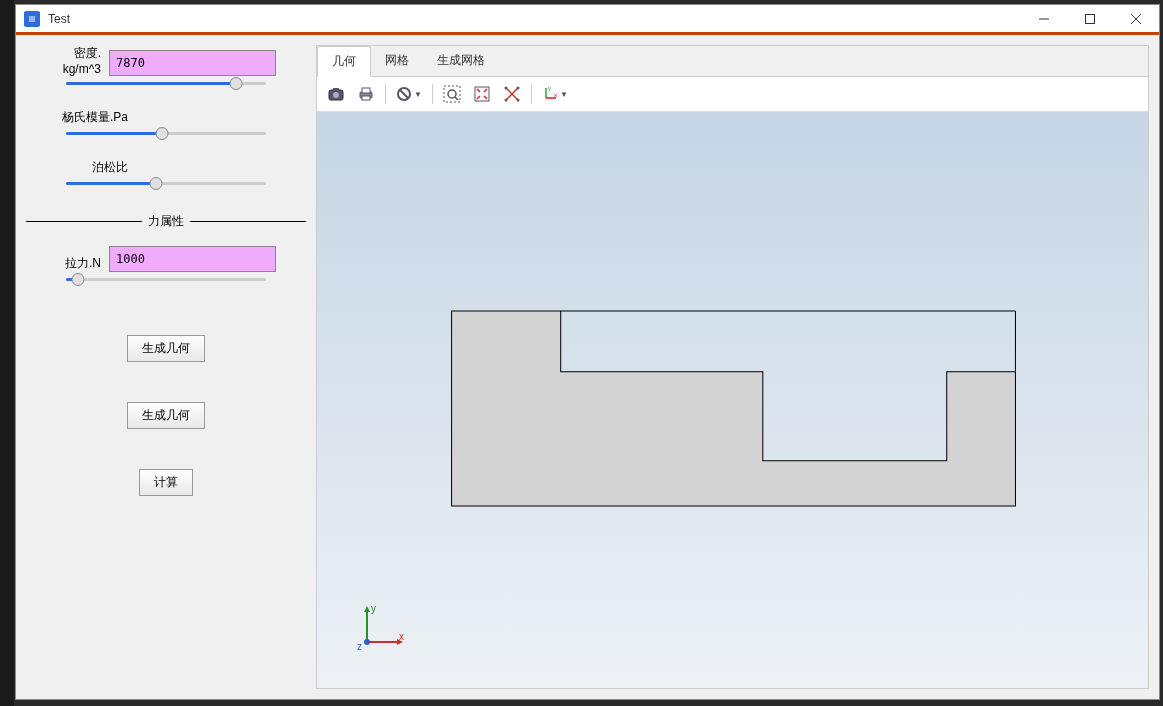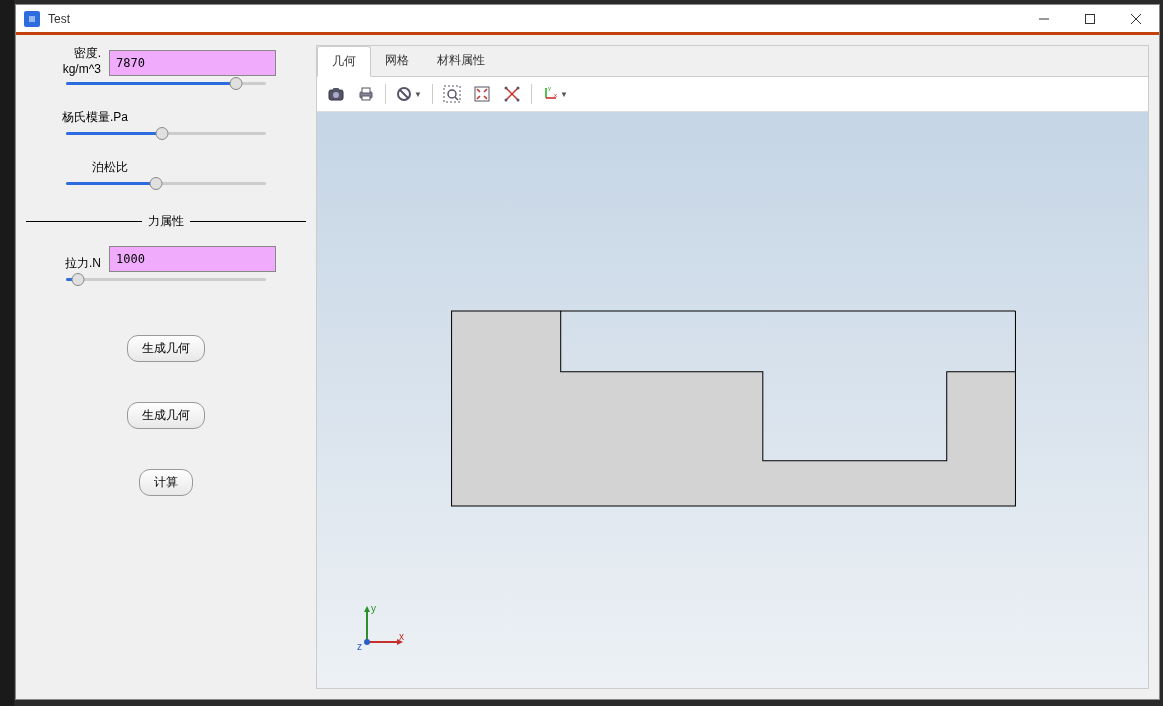--- a/index.html
+++ b/index.html
@@ -158,21 +158,21 @@
       align-items: center;
       gap: 40px;
       margin-top: 30px;
     }
     .action-btn {
       border: 1px solid #999;
       background: linear-gradient(#fefefe, #e8e8e8);
       padding: 4px 14px;
       font-size: 12px;
       font-family: inherit;
-      border-radius: 11px;
+      border-radius: 0;
       cursor: pointer;
     }
     .main {
       flex: 1;
       display: flex;
       flex-direction: column;
       background: #fff;
       border: 1px solid #ccc;
       overflow: hidden;
     }
@@ -333,21 +333,21 @@
         <button class="action-btn">生成几何</button>
         <button class="action-btn">生成几何</button>
         <button class="action-btn">计算</button>
       </div>
     </div>
 
     <div class="main">
       <div class="tabs">
         <div class="tab active">几何</div>
         <div class="tab">网格</div>
-        <div class="tab">材料属性</div>
+        <div class="tab">生成网格</div>
       </div>
       <div class="toolbar">
         <div class="tool-btn">
           <svg width="18" height="18" viewBox="0 0 18 18">
               <rect x="2" y="5" width="14" height="10" rx="2" fill="#556" stroke="#334"></rect>
               <rect x="6" y="3" width="6" height="3" rx="1" fill="#556"></rect>
               <circle cx="9" cy="10" r="3" fill="#aac"></circle>
             </svg>
         </div>
         <div class="tool-btn">

